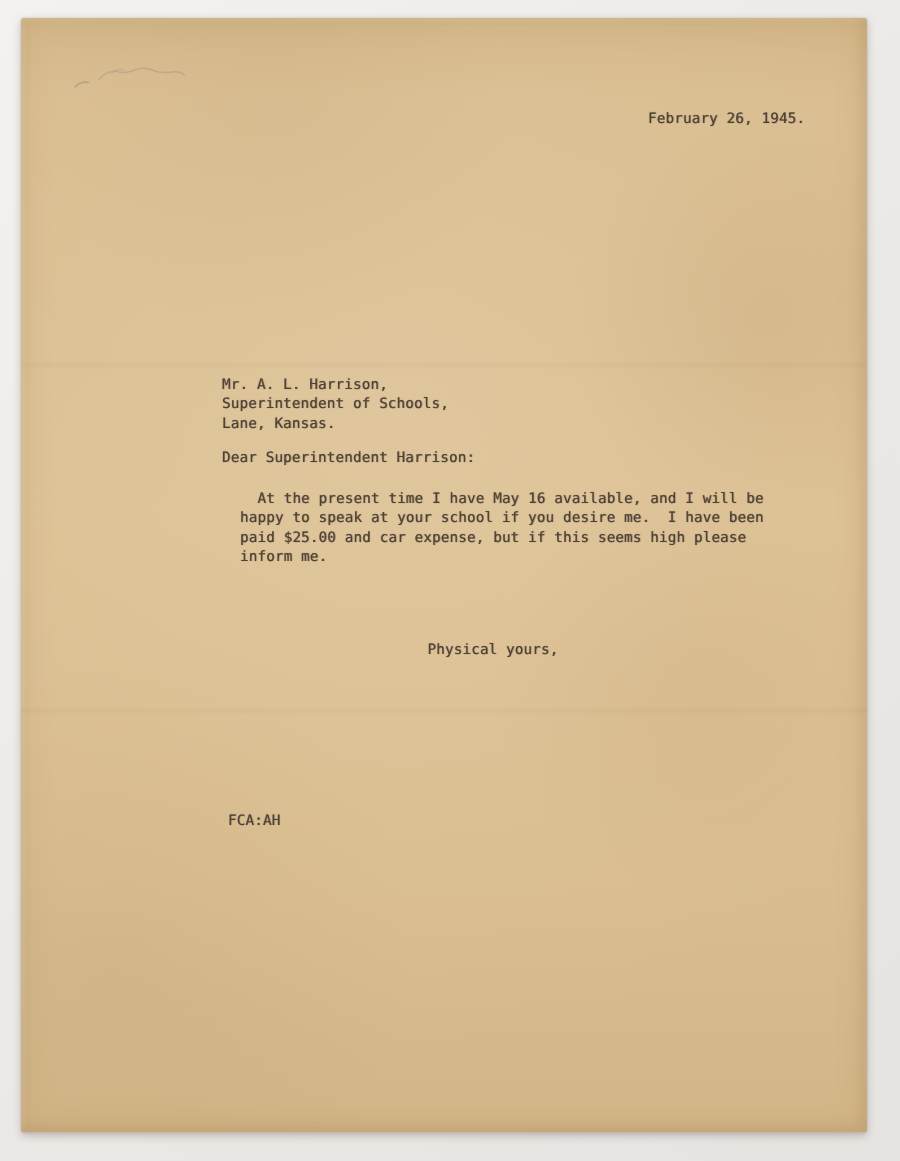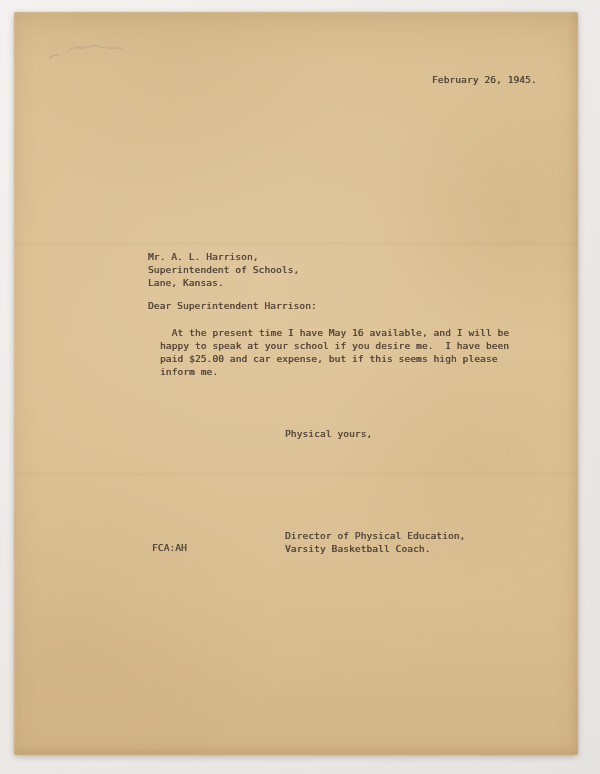--- a/index.html
+++ b/index.html
@@ -94,19 +94,17 @@
 Superintendent of Schools,
 Lane, Kansas.</div>
 
     <div class="type body-par">  At the present time I have May 16 available, and I will be
 happy to speak at your school if you desire me.  I have been
 paid $25.00 and car expense, but if this seems high please
 inform me.</div>
 
     <div class="type closing">Physical yours,</div>
 
-    <div class="type signature">Director of Physical Education,
-Varsity Basketball Coach.</div>
 
     <div class="type initials">FCA:AH</div>
 
   </div>
 </div>
 
 </body></html>

